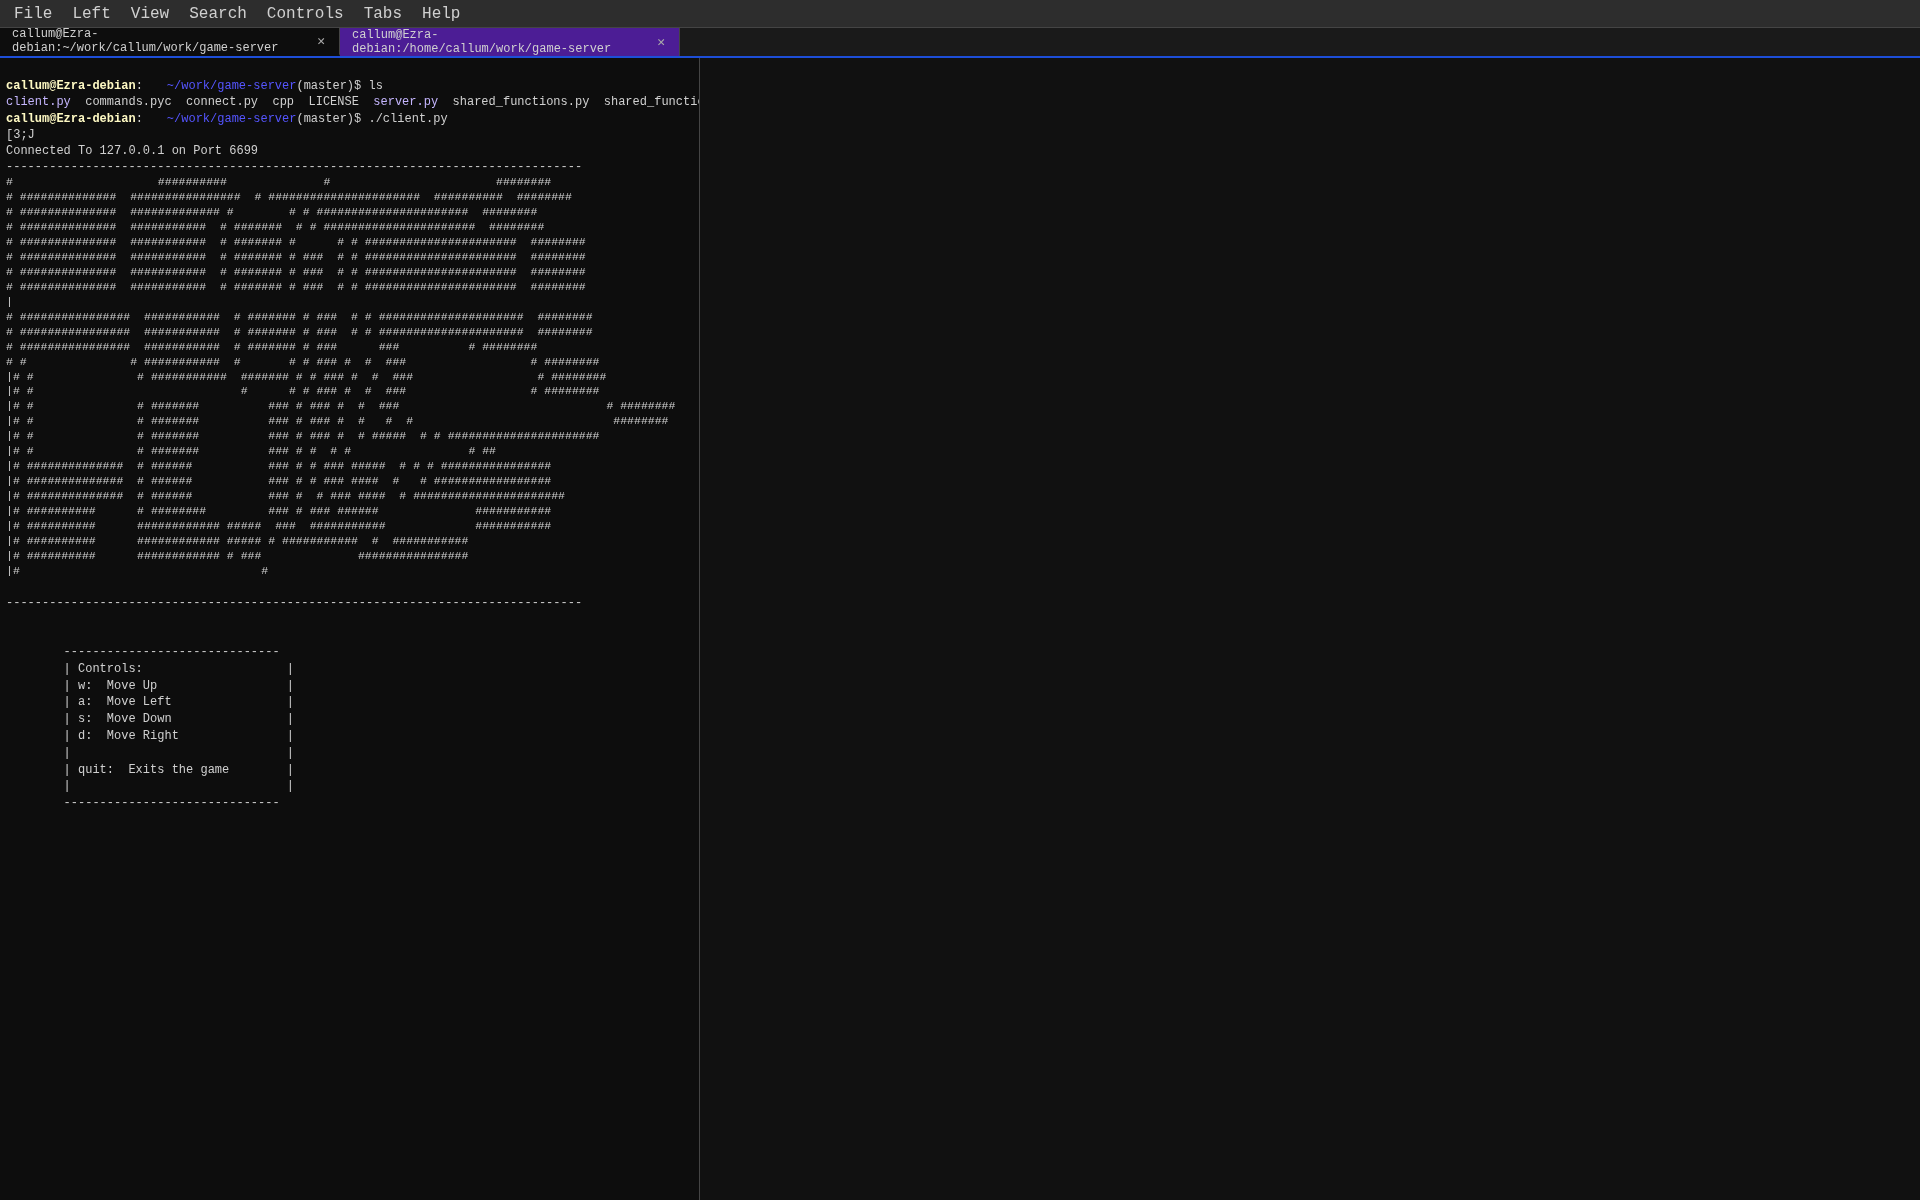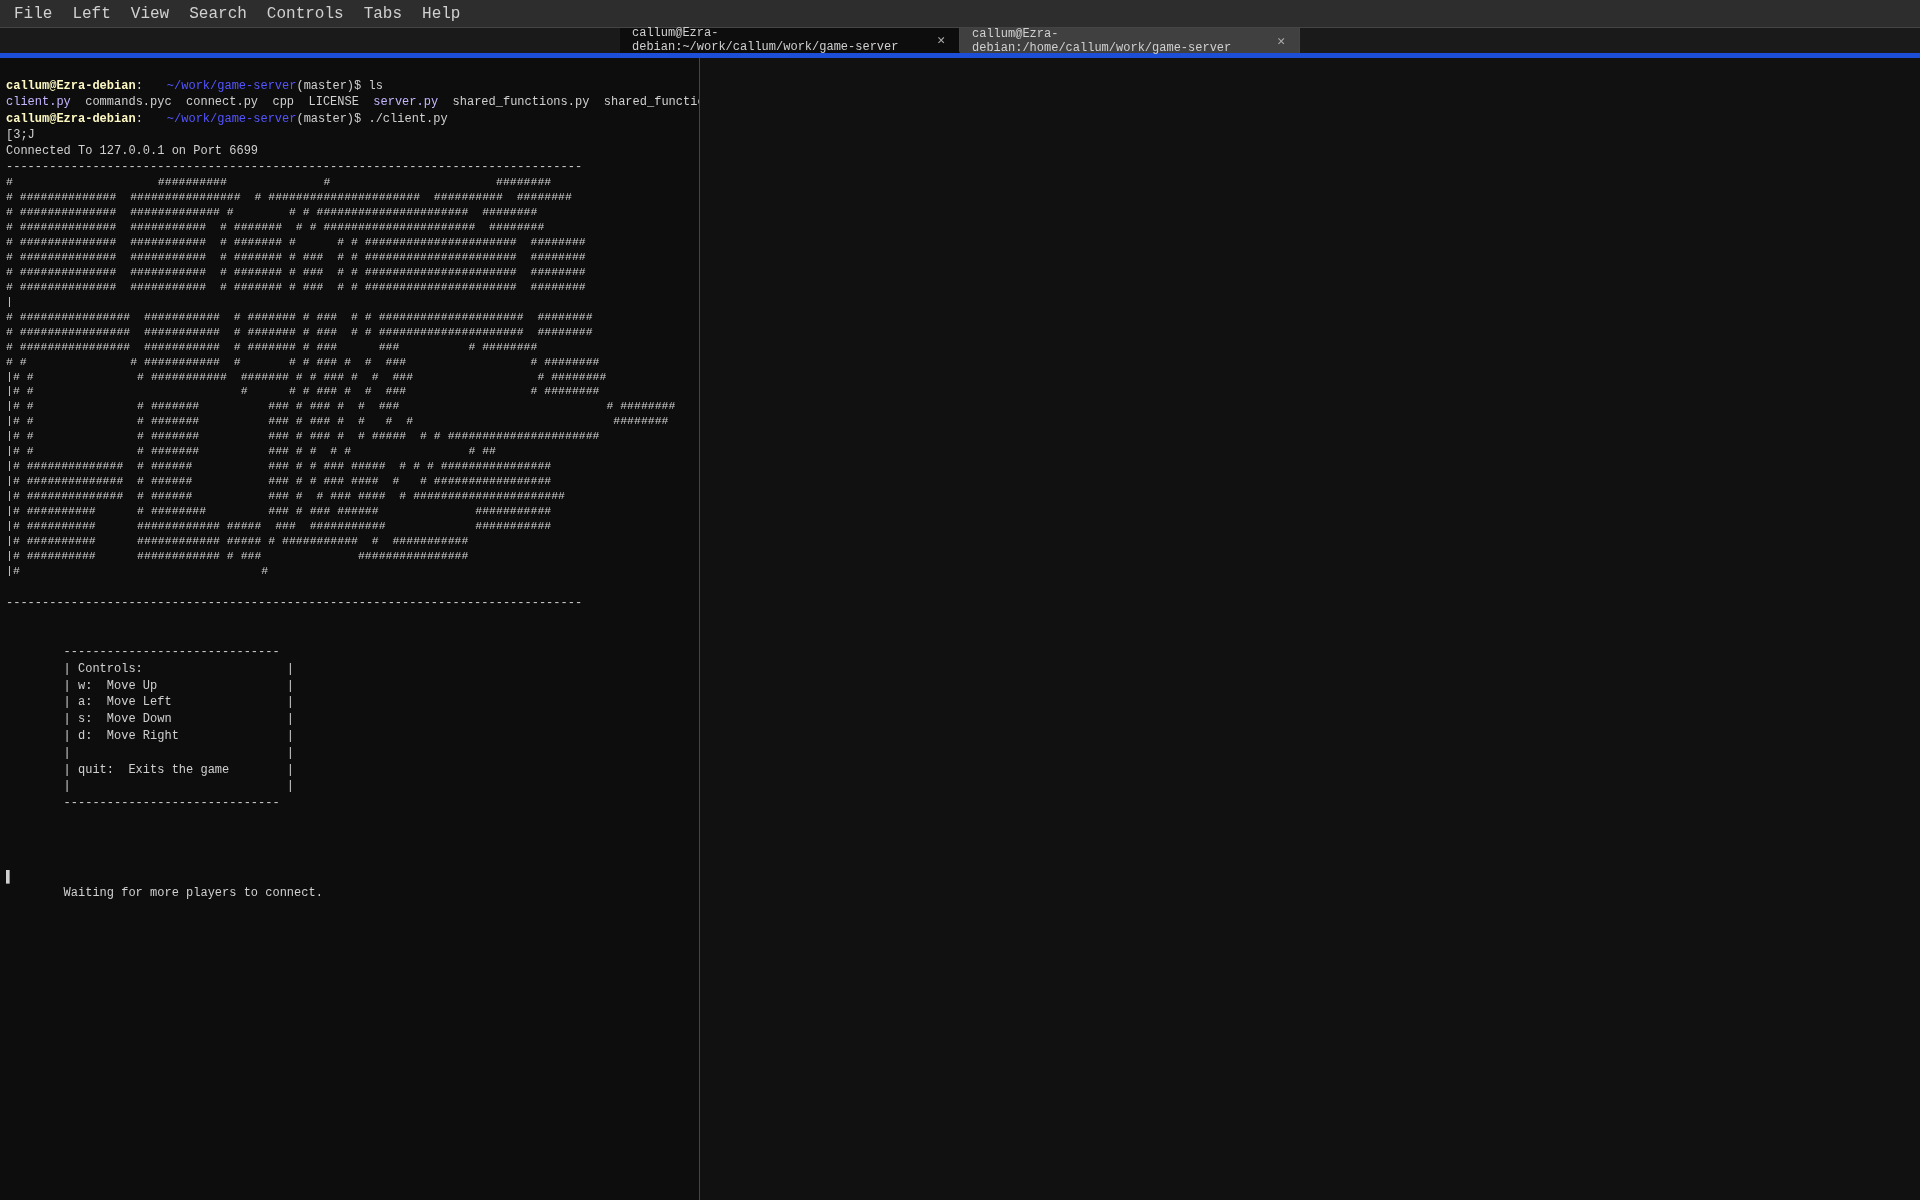--- a/index.html
+++ b/index.html
@@ -28,42 +28,41 @@
       font-size: 16px;
       cursor: pointer;
     }
 
     
     .tabbar {
       background: #1a1a1a;
       display: flex;
       height: 30px;
       align-items: stretch;
-      border-bottom: 5px solid #1d4ed8;
-      justify-content: center;
+      border-bottom: 2px solid #1d4ed8;
     }
     .tab {
       display: flex;
       align-items: center;
       padding: 0 12px;
       font-size: 12px;
       color: #d0d0d0;
       border-right: 1px solid #444;
       cursor: pointer;
       max-width: 340px;
       min-width: 200px;
       justify-content: space-between;
       gap: 8px;
     }
     .tab.active {
       background: #0d0d0d;
       border-bottom: 2px solid #0d0d0d;
     }
     .tab.inactive {
-      background: #404040;
+      background: #4c1d95;
     }
     .tab-close {
       color: #aaa;
       font-size: 13px;
       cursor: pointer;
       padding: 0 2px;
     }
 
     
     .terminals-container {
@@ -173,22 +172,18 @@
         <span>| w:  Move Up                  |</span>
         <span>| a:  Move Left                |</span>
         <span>| s:  Move Down                |</span>
         <span>| d:  Move Right               |</span>
         <span>|                              |</span>
         <span>| quit:  Exits the game        |</span>
         <span>|                              |</span>
         <span>------------------------------</span>
 </div>
 
-<div class="waiting-text">
-<span>▌</span>
-        <span>Waiting for more players to connect.</span>
-</div>
   </div>
 
   <div class="terminal-pane" style="flex: 1; background: #111;">
   </div>
 
 </div>
 
 </body></html>

